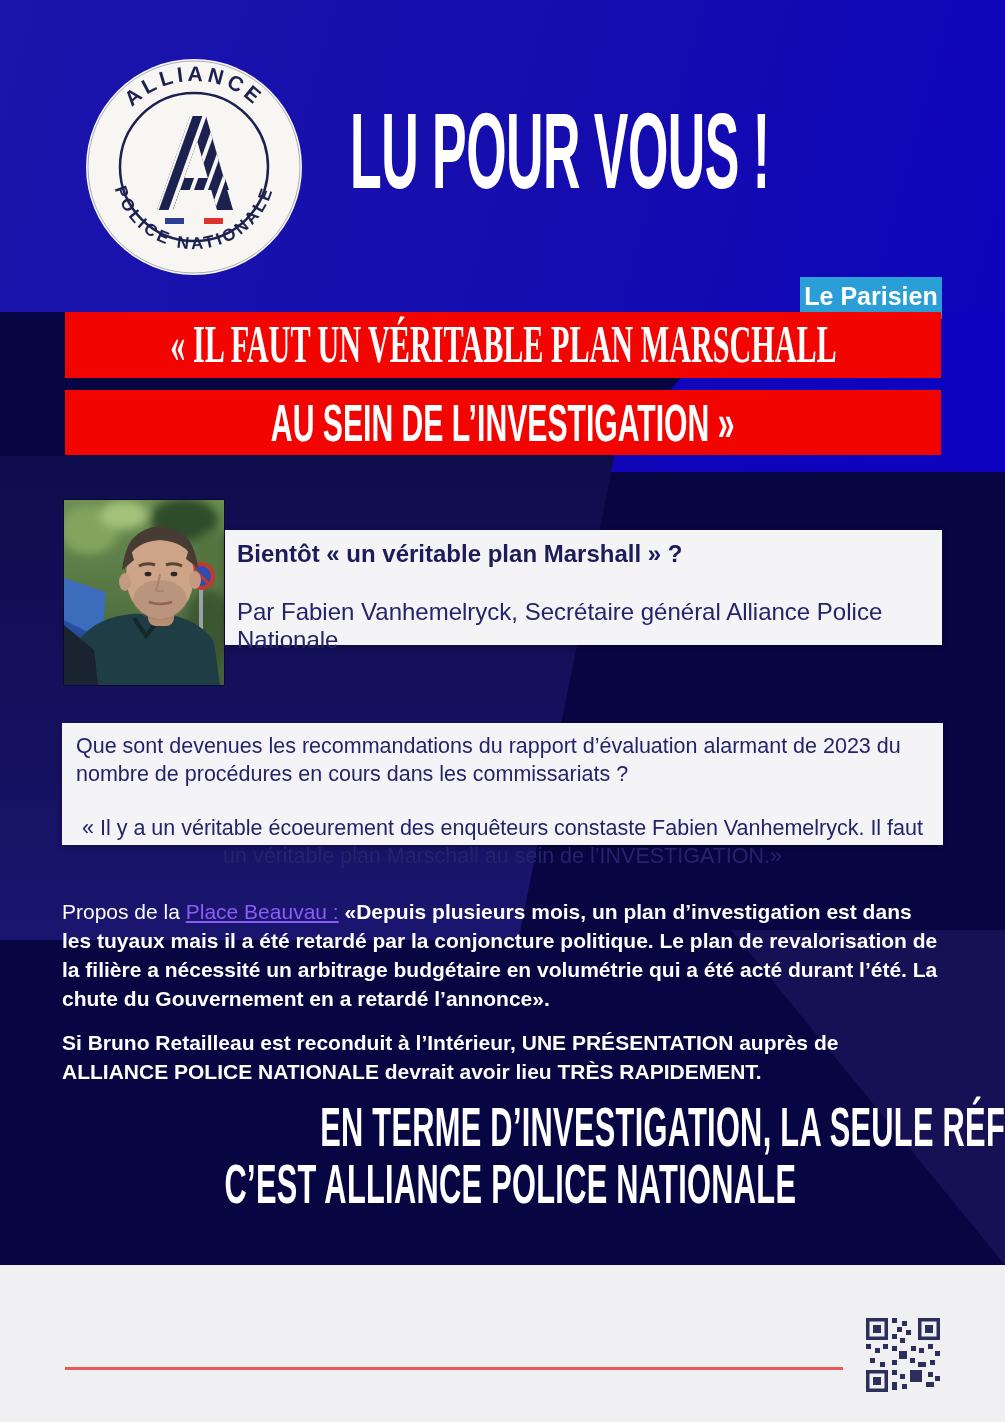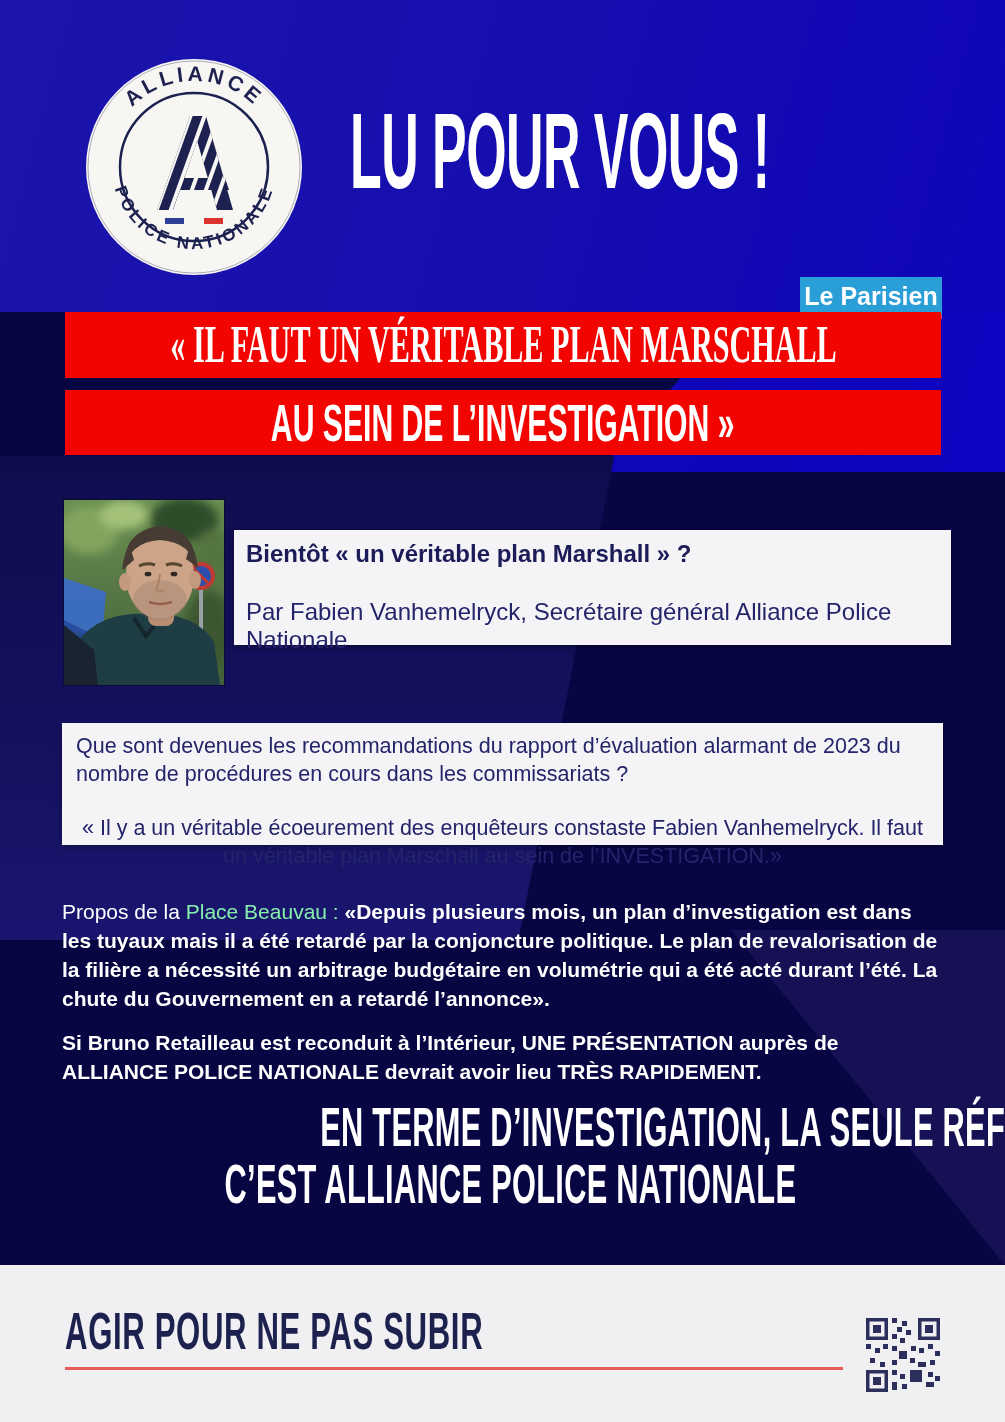--- a/index.html
+++ b/index.html
@@ -32,35 +32,35 @@
 
   
   .banner{left:65px;width:876px;height:66px;background:#f20500;
           display:flex;align-items:center;justify-content:center;color:#fff;font-size:52px;line-height:1;}
   .banner .cond{transform:scaleX(.58);transform-origin:center center;}
   .banner1{top:312px;font-family:Liberation Serif, serif;} .banner2{top:390px;height:65px;}
 
   
   .photo{left:64px;top:500px;width:160px;height:185px;box-shadow:0 0 0 1px rgba(0,0,0,.35);}
   .card{background:#f4f3f6;box-shadow:0 2px 6px rgba(0,0,0,.35);color:#24246a;}
-  .byline{left:234px;top:530px;width:717px;height:115px;padding:0 0 0 12px;box-sizing:border-box;}
+  .byline{left:225px;top:530px;width:717px;height:115px;padding:0 0 0 12px;box-sizing:border-box;}
   .byline h2{margin:10px 0 0 0;font-size:24px;font-weight:bold;color:#1c1c58;}
   .byline p{margin:30px 0 0 0;font-size:24px;font-weight:normal;}
 
   
   .quote{left:62px;top:723px;width:881px;height:122px;padding:9px 14px;box-sizing:border-box;}
   .quote p{margin:0;font-size:21.5px;line-height:28px;}
   .quote p+p{margin-top:26px;text-align:center;}
 
   
   .bodytext{left:62px;top:897px;width:882px;color:#fff;font-size:21px;line-height:29px;}
   .bodytext p{margin:0;}
   .bodytext p+p{margin-top:15px;font-weight:bold;}
   .bodytext .b{font-weight:bold;}
-  .bodytext a{color:#86efac;cursor:pointer;}
+  .bodytext a{color:#8b5cf6;text-decoration:underline;cursor:pointer;}
 
   
   .slogan{left:0;width:1005px;text-align:center;color:#fff;font-size:55px;line-height:1;}
   .slogan .cond{transform:scaleX(.56);transform-origin:center center;letter-spacing:.5px;}
   .slogan1{top:1100px;} .slogan2{top:1157px;}
 
   
   .footer{left:0;top:1265px;width:1005px;height:157px;background:#f0eff2;}
   .motto{left:65px;top:40px;color:#1d214e;font-size:52px;line-height:1;position:absolute;}
   .motto .cond{transform:scaleX(.60);transform-origin:left top;letter-spacing:1px;}
@@ -190,23 +190,20 @@
   </div>
 
   <div class="abs slogan slogan1">
     <span class="cond">EN TERME D’INVESTIGATION, LA SEULE RÉFÉRENCE</span>
   </div>
   <div class="abs slogan slogan2">
     <span class="cond">C’EST ALLIANCE POLICE NATIONALE</span>
   </div>
 
   <div class="abs footer">
-    <div class="motto">
-      <span class="cond">AGIR POUR NE PAS SUBIR</span>
-    </div>
     <div class="redline"></div>
     <div class="qr">
       <svg width="74" height="74" viewBox="0 0 74 74">
         <rect width="74" height="74" fill="#f0eff2"></rect>
         <g fill="#2c2e5c">
           <rect x="0" y="0" width="22" height="22"></rect>
             <rect x="52" y="0" width="22" height="22"></rect>
             <rect x="0" y="52" width="22" height="22"></rect>
           <rect x="26" y="0" width="5" height="5"></rect>
             <rect x="36" y="3" width="5" height="5"></rect>

